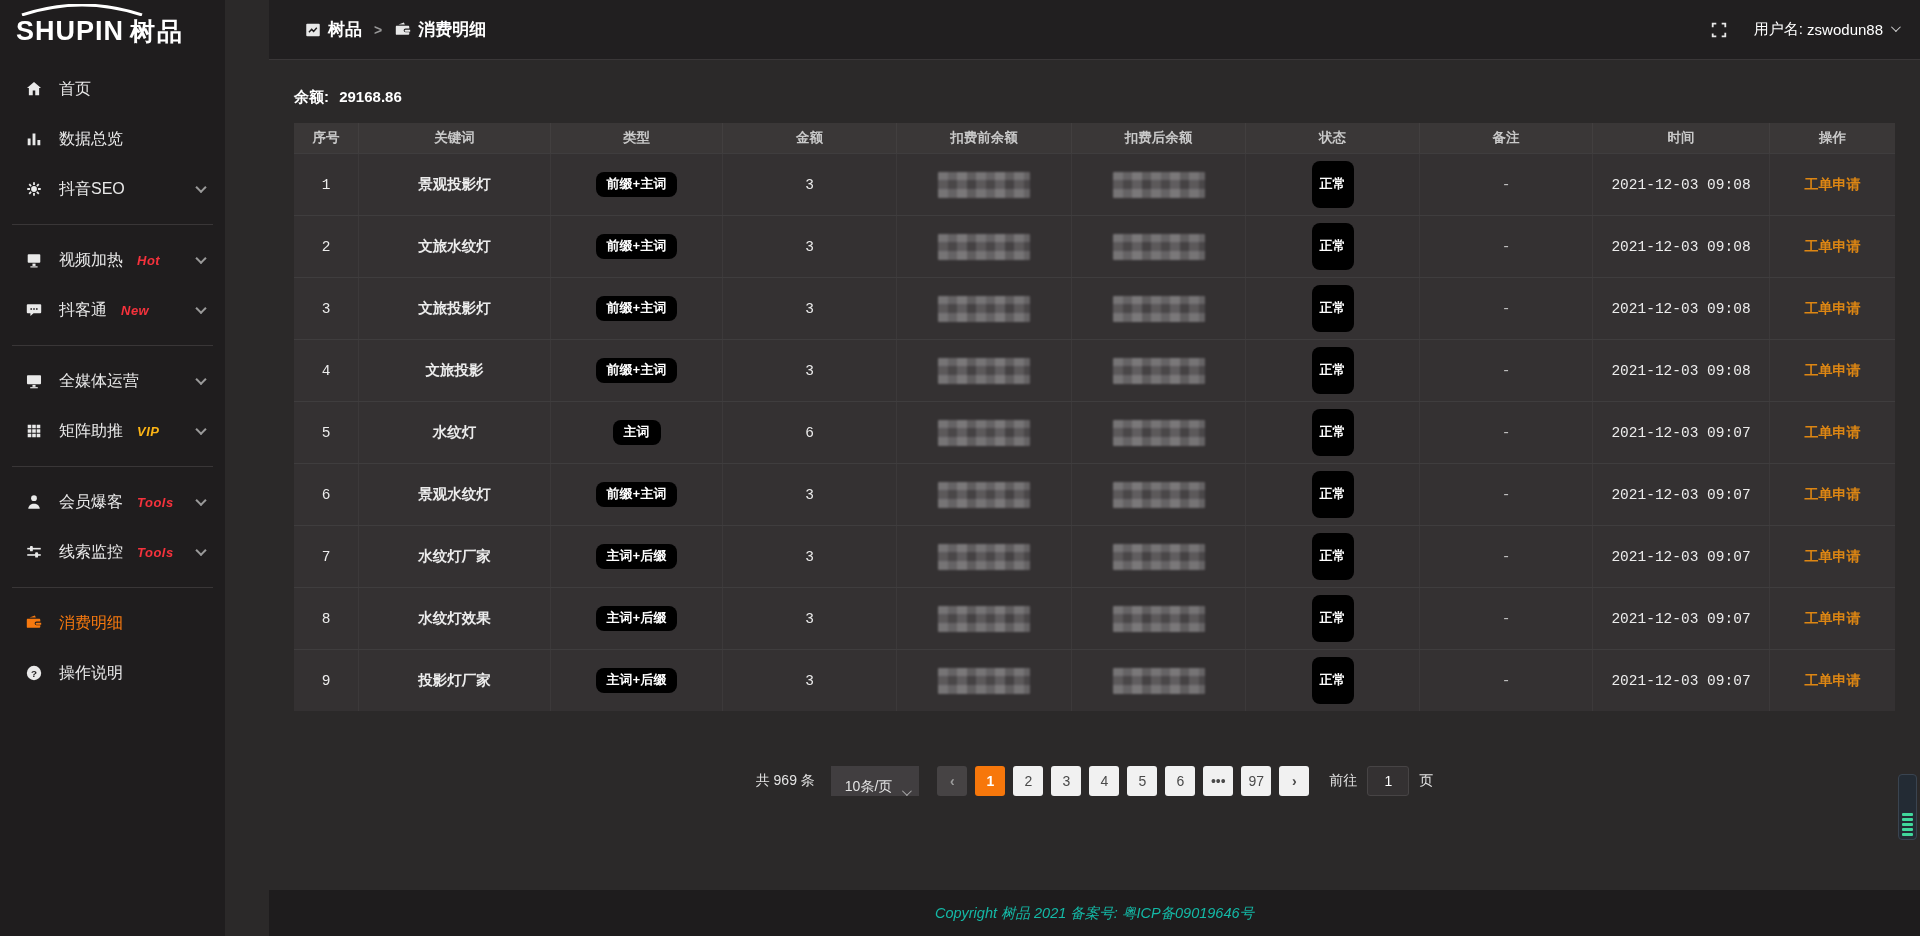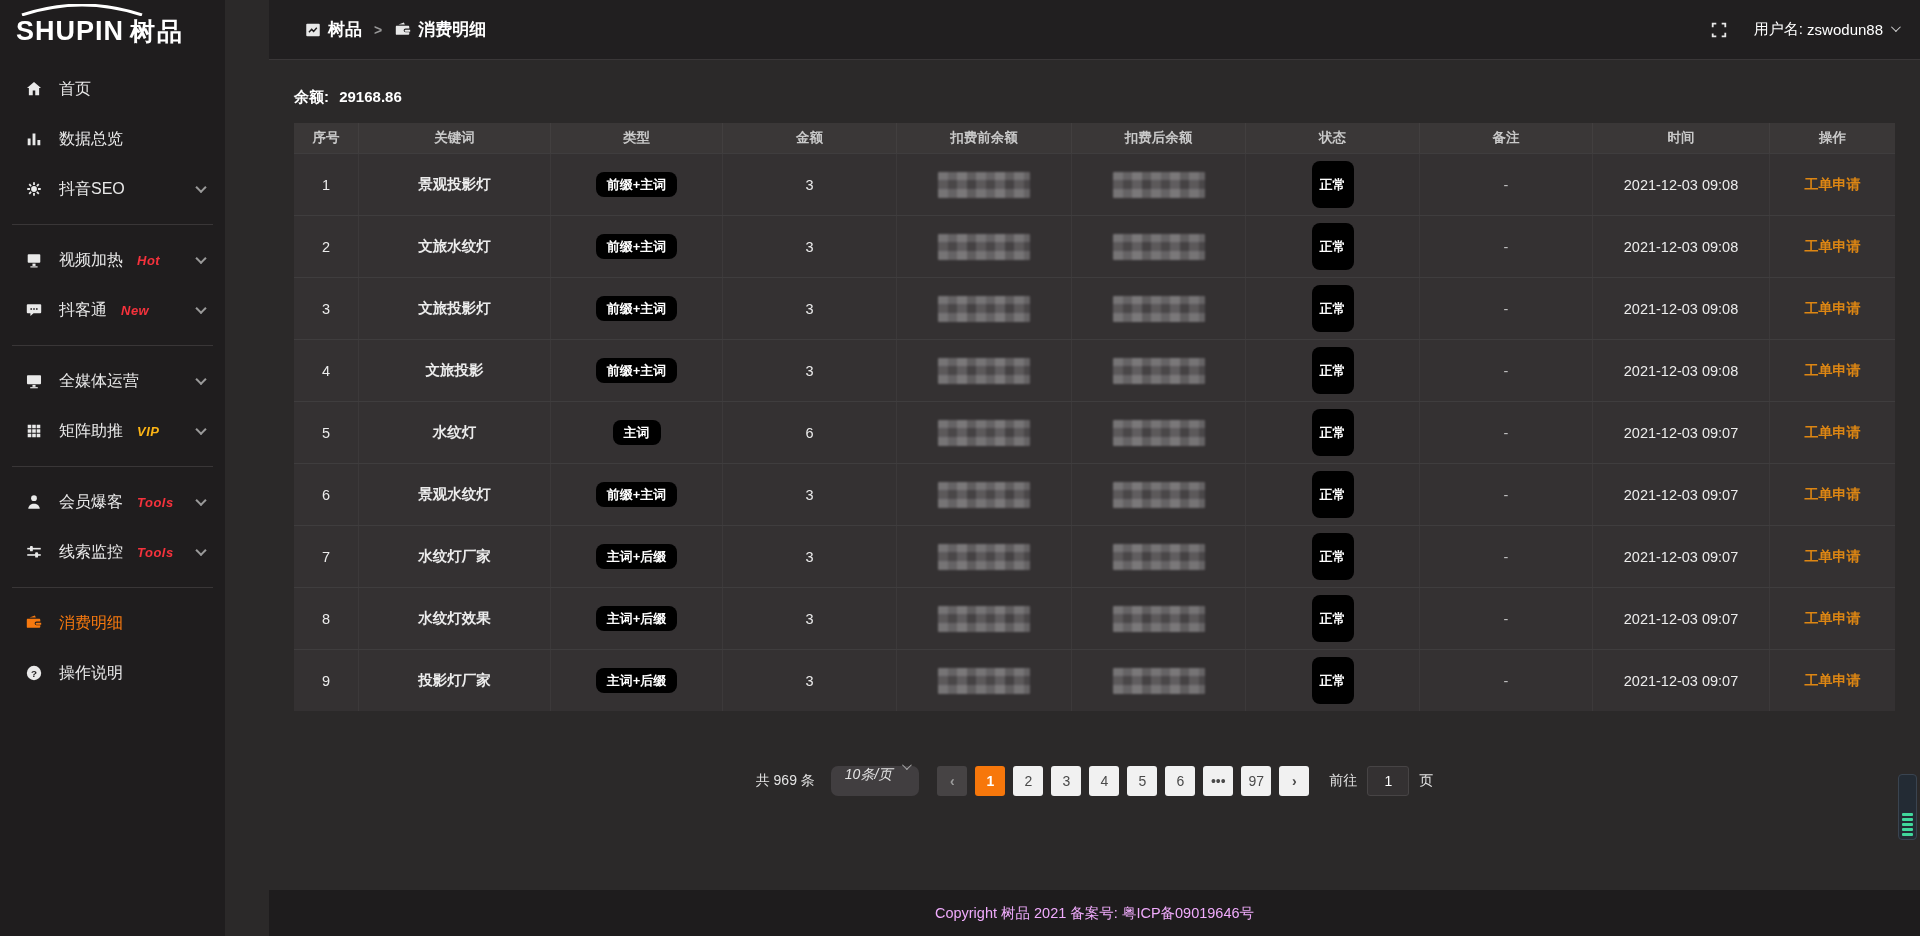--- a/index.html
+++ b/index.html
@@ -38,21 +38,21 @@
   .fs-icon svg { width:18px; height:18px; }
   .user-entry { display:flex; align-items:center; cursor:pointer; }
   .user-chev { width:7px; height:7px; border-right:1.8px solid #cfcfcf; border-bottom:1.8px solid #cfcfcf;
     transform:rotate(45deg) translateY(-2px); margin-left:8px; margin-top:-3px; }
 
   .content { flex:1; padding:0 25px; position:relative; }
   .balance { margin-top:28px; color:#fff; font-size:15px; font-weight:bold; }
   .balance b { margin-left:6px; }
 
   
-  .tbl { margin-top:16px; }
+  .tbl { margin-top:16px;font-family:Liberation Mono, monospace; }
   .trow { display:grid; grid-template-columns:65px 192px 172px 174px 175px 174px 174px 173px 177px minmax(0,1fr); }
   .trow > div { display:flex; align-items:center; justify-content:center; text-align:center;
     border-right:1px solid rgba(255,255,255,0.045); min-width:0; }
   .trow > div:last-child { border-right:none; }
   .thead { height:30px; background:#3a3737; color:#c9c9c9; font-size:13.5px; font-weight:bold; }
   .tr { height:62px; background:#343132; border-top:1px solid rgba(255,255,255,0.06); color:#ececec; font-size:14.5px; }
   .kw { font-weight:bold; }
   .tag { display:inline-block; background:#000000; color:#fff; font-size:13px; font-weight:bold;
     padding:5px 11px; border-radius:8px; line-height:1.2; }
   .tag.status { padding:16px 8px; }
@@ -61,36 +61,36 @@
   .blur-block { width:92px; height:26px; border-radius:1px; filter:blur(1.1px); opacity:.85;
     background:
       repeating-linear-gradient(0deg, rgba(255,255,255,0.14) 0 9px, rgba(0,0,0,0.10) 9px 18px),
       repeating-linear-gradient(90deg, #6e6b6d 0 10px, #575456 10px 19px, #747173 19px 29px, #504d4f 29px 38px);
   }
 
   
   .pager { margin-top:55px; display:flex; align-items:center; justify-content:center; gap:8px;
     color:#e3e3e3; font-size:14px; }
   .pg-total { margin-right:8px; }
-  .pg-size { height:30px; background:#413e40; border-radius:7px; display:flex; align-items:flex-start;
-    padding:0 10px 0 14px; cursor:pointer; margin-right:10px;font-style:italic; }
+  .pg-size { height:30px; background:#413e40; border-radius:0; display:flex; align-items:flex-end;
+    padding:0 10px 0 14px; cursor:pointer; margin-right:10px; }
   .pg-size .sel-chev { width:7px; height:7px; border-right:1.6px solid #a8a8a8; border-bottom:1.6px solid #a8a8a8;
     transform:rotate(45deg) translateY(-2px); margin-left:10px; margin-top:-3px; }
   .pg-btn { min-width:30px; height:30px; padding:0 6px; border-radius:3px; background:#f1f1f1; color:#4a4a4a;
     display:flex; align-items:center; justify-content:center; font-size:14px; cursor:pointer; }
   .pg-btn.prev { background:#464344; color:#9c9c9c; }
   .pg-btn.active { background:#f7770b; color:#fff; font-weight:bold; }
   .pg-arrow { font-weight:bold; }
   .pg-goto { margin-left:12px; display:flex; align-items:center; gap:10px; }
   .pg-input { width:42px; height:30px; background:#343132; border:1px solid #474445; border-radius:3px;
     color:#fff; text-align:center; font-size:14px; font-family:inherit; }
 
   
   .footer { height:46px; background:#1e1c1d; display:flex; align-items:center; justify-content:center;
-    color:#f0abfc; font-size:14.5px; flex:0 0 46px; }
+    color:#14b8a6; font-size:14.5px; flex:0 0 46px;font-style:italic; }
 
   
   .corner-widget { position:absolute; right:3px; bottom:50px; width:19px; height:66px; background:#232b34;
     border:1px solid #3a4450; border-radius:4px; display:flex; flex-direction:column-reverse;
     padding:3px 3px; gap:2px; }
   .corner-widget i { display:block; height:3px; border-radius:1px; background:#41d79b; }
 </style>
 </head>
 <body>
 

